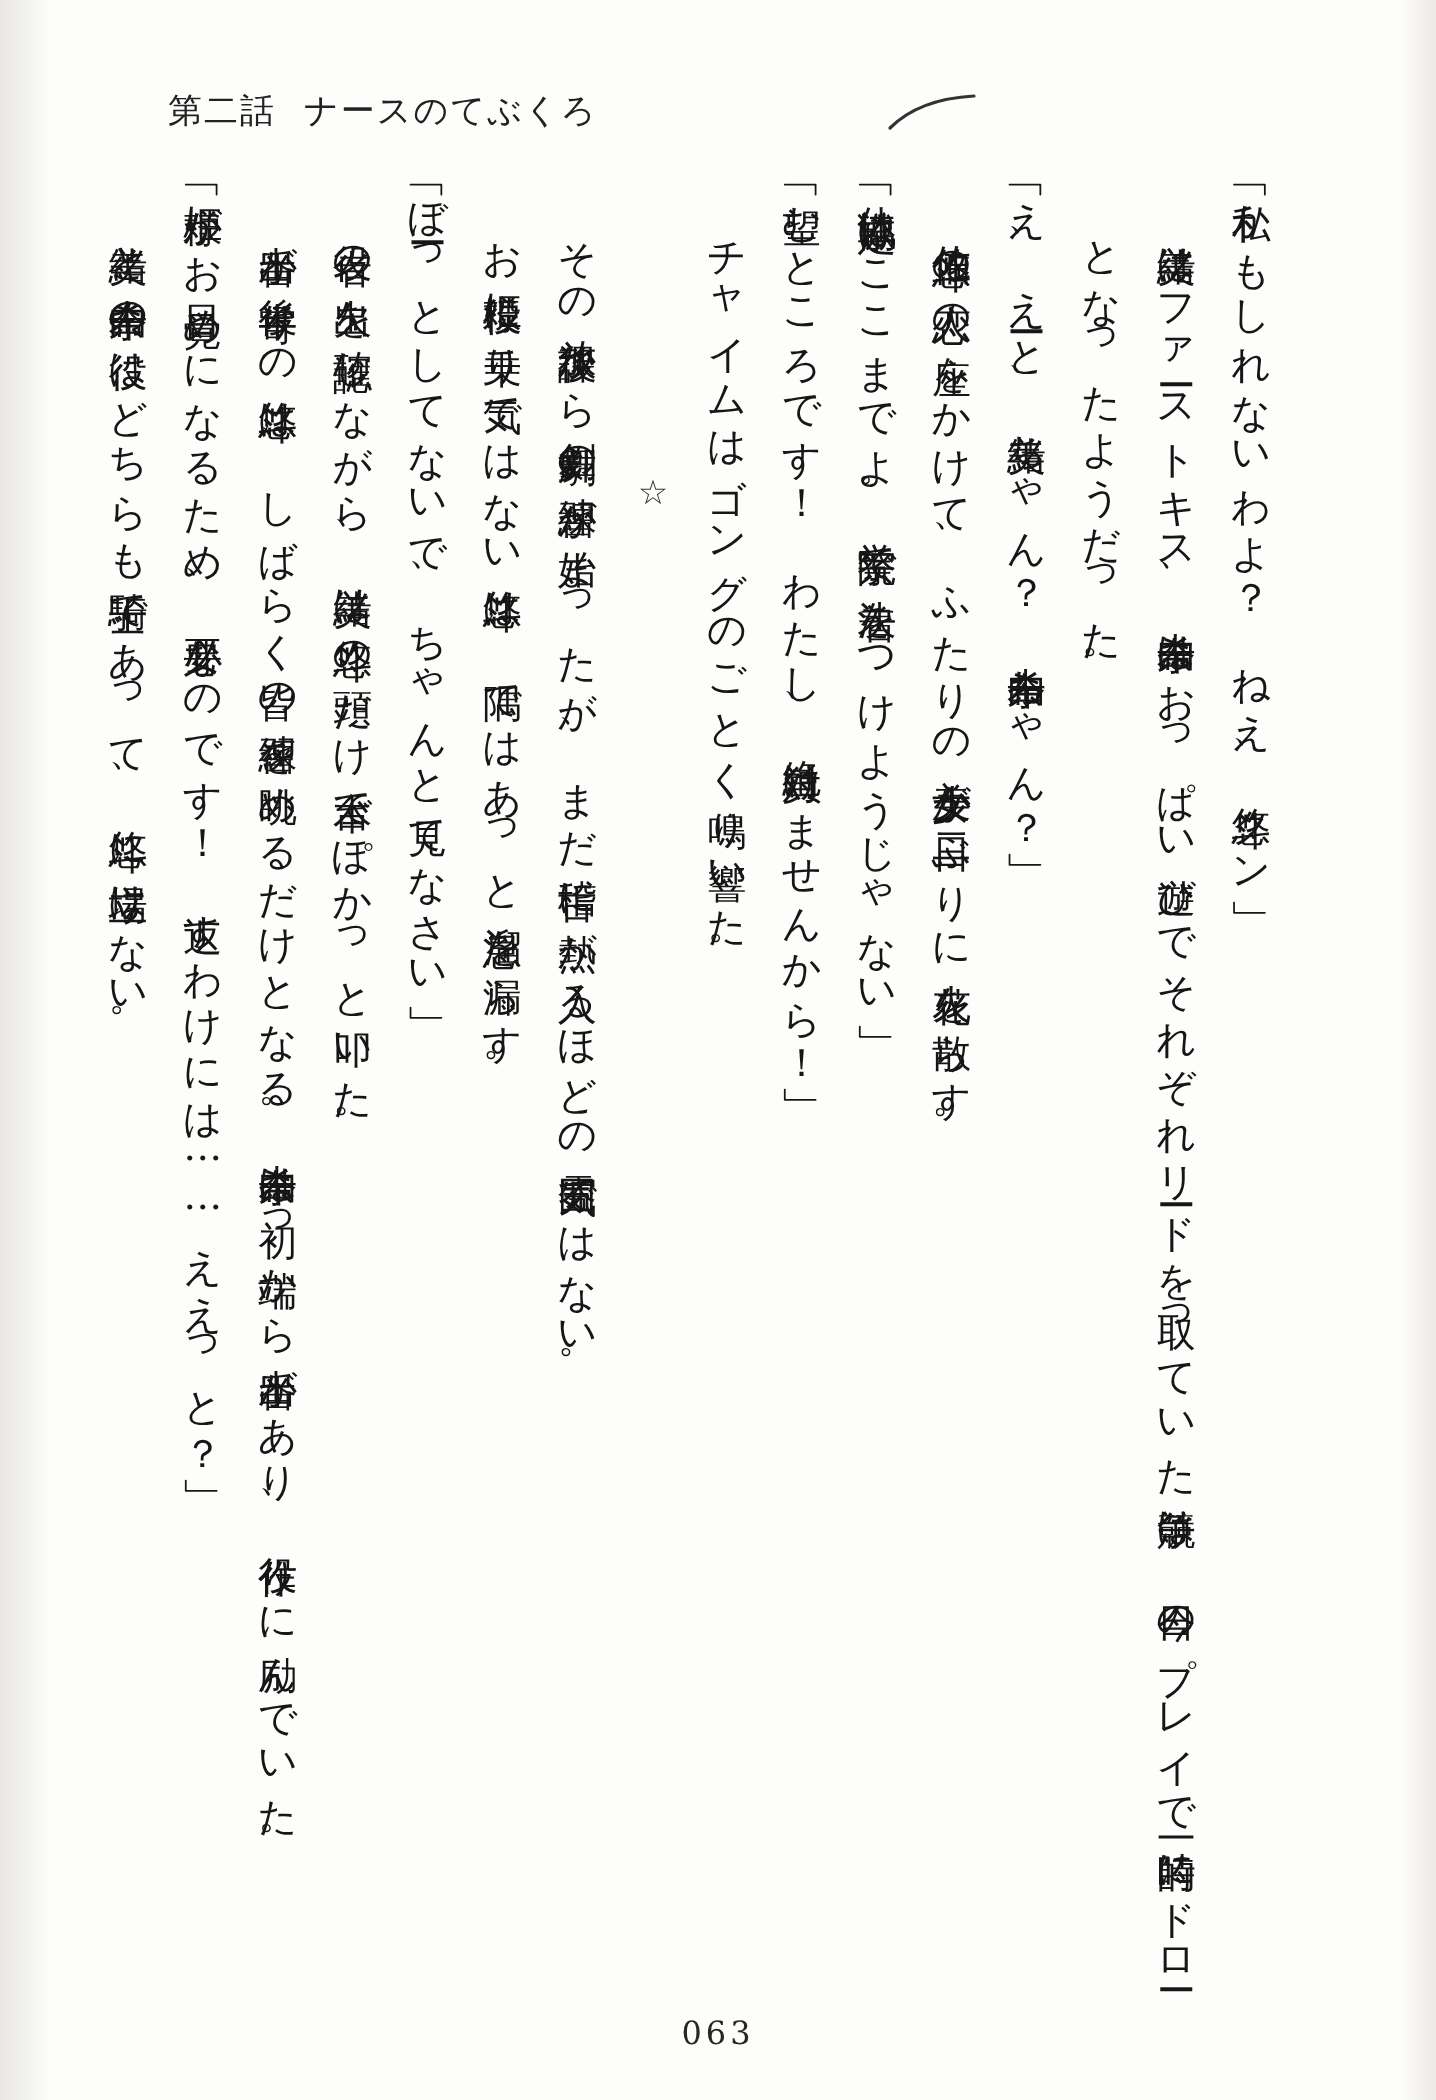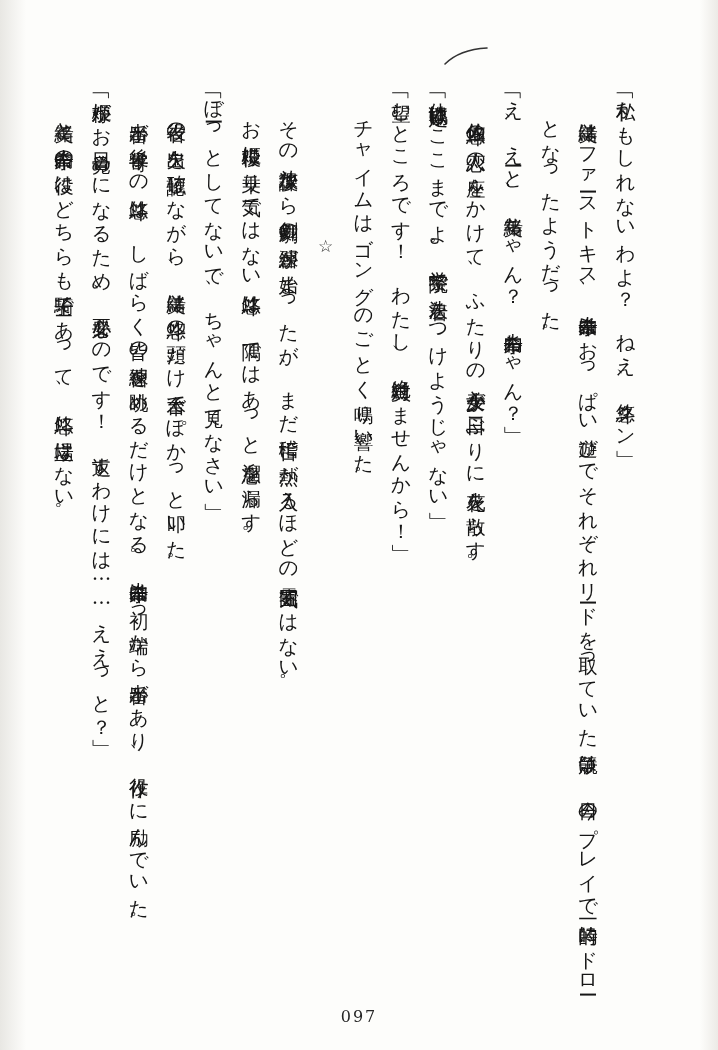--- a/index.html
+++ b/index.html
@@ -103,20 +103,23 @@
     letter-spacing: 2px;
     color: #262626;
     font-family: "DejaVu Serif", "Liberation Serif", serif;
   }
 </style>
 </head>
 <body>
 
 <div class="page">
 
+  <div class="header">
+    <span class="chapter-num">第二話</span><span>ナースのてぶくろ</span>
+  </div>
 
   <svg class="swash" viewBox="0 0 46 22">
     <path d="M2 18 C 12 8, 26 3, 44 2" stroke="#333" stroke-width="1.6" fill="none" stroke-linecap="round"></path>
   </svg>
 
   <div class="text-block">
       <p>「私かもしれないわよ？　ねえ、悠斗クン」</p>
       <p class="indent">美緒はファーストキス、由希奈はおっぱい遊びでそれぞれリードを取っていた競争は、今日のプレイで一時的にドローとなったようだった。</p>
       <p>「え、えーと、美緒ちゃん？　由希奈ちゃん？」</p>
       <p class="indent">佐伯悠斗の恋人の座をかけて、ふたりの美少女が二日ぶりに火花を散らす。</p>
@@ -126,15 +129,15 @@
       <p class="sep"><span class="star">☆</span></p>
       <p class="indent">その放課後から剣舞劇の練習が始まったが、まだ稽古に熱が入るほどの雰囲気ではない。</p>
       <p class="indent">お姫様役に乗り気ではない悠斗は、隅ではあっと溜息を漏らす。</p>
       <p>「ぼーっとしてないで、ちゃんと見てなさい」</p>
       <p class="indent">役者の出欠を確認しながら、美緒は悠斗の頭だけ台本でぽかっと叩いた。</p>
       <p class="indent">出番が後半寄りの悠斗は、しばらく皆の練習を眺めるだけとなる。由希奈は初っ端から出番があり、役作りに励んでいた。</p>
       <p>「姫様がお目覚めになるため、必要なのです！　返すわけには……ええっと？」</p>
       <p class="indent">美緒と由希奈の役はどちらも騎士であって、悠斗に立場はない。</p>
     </div>
 
-  <div class="folio">097</div>
+  <div class="folio">063</div>
 
 </div>
 
 </body></html>

